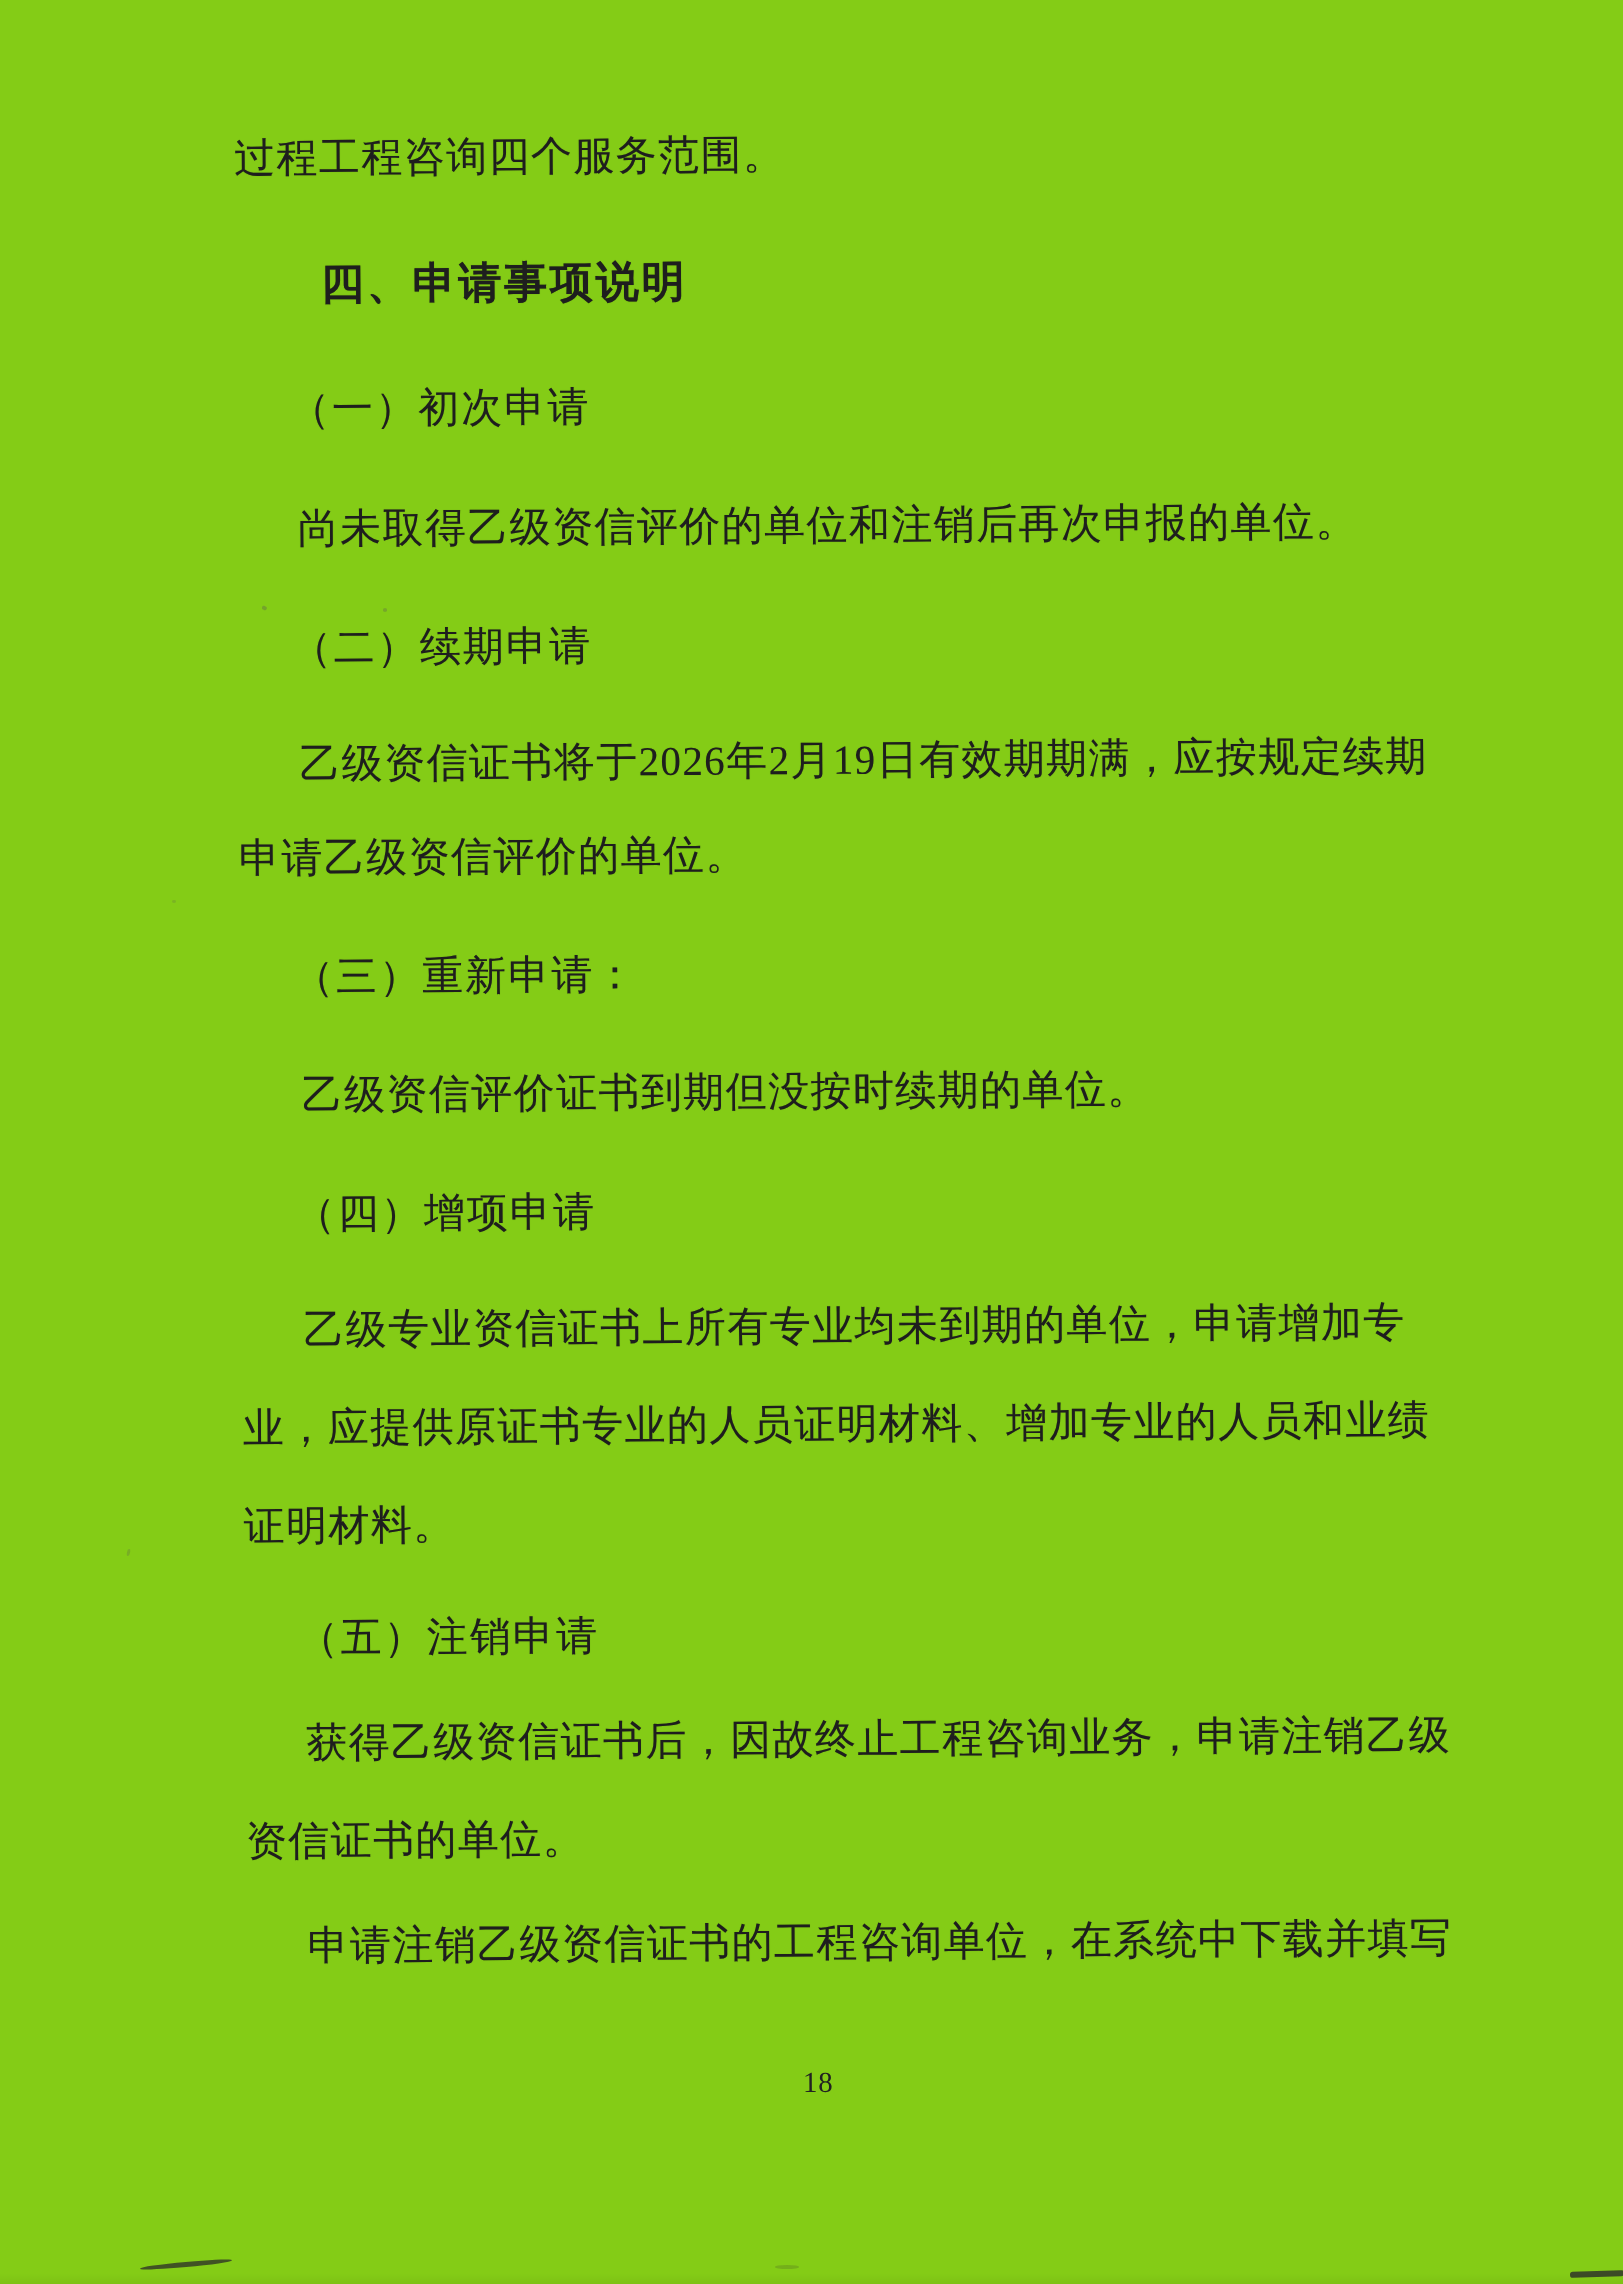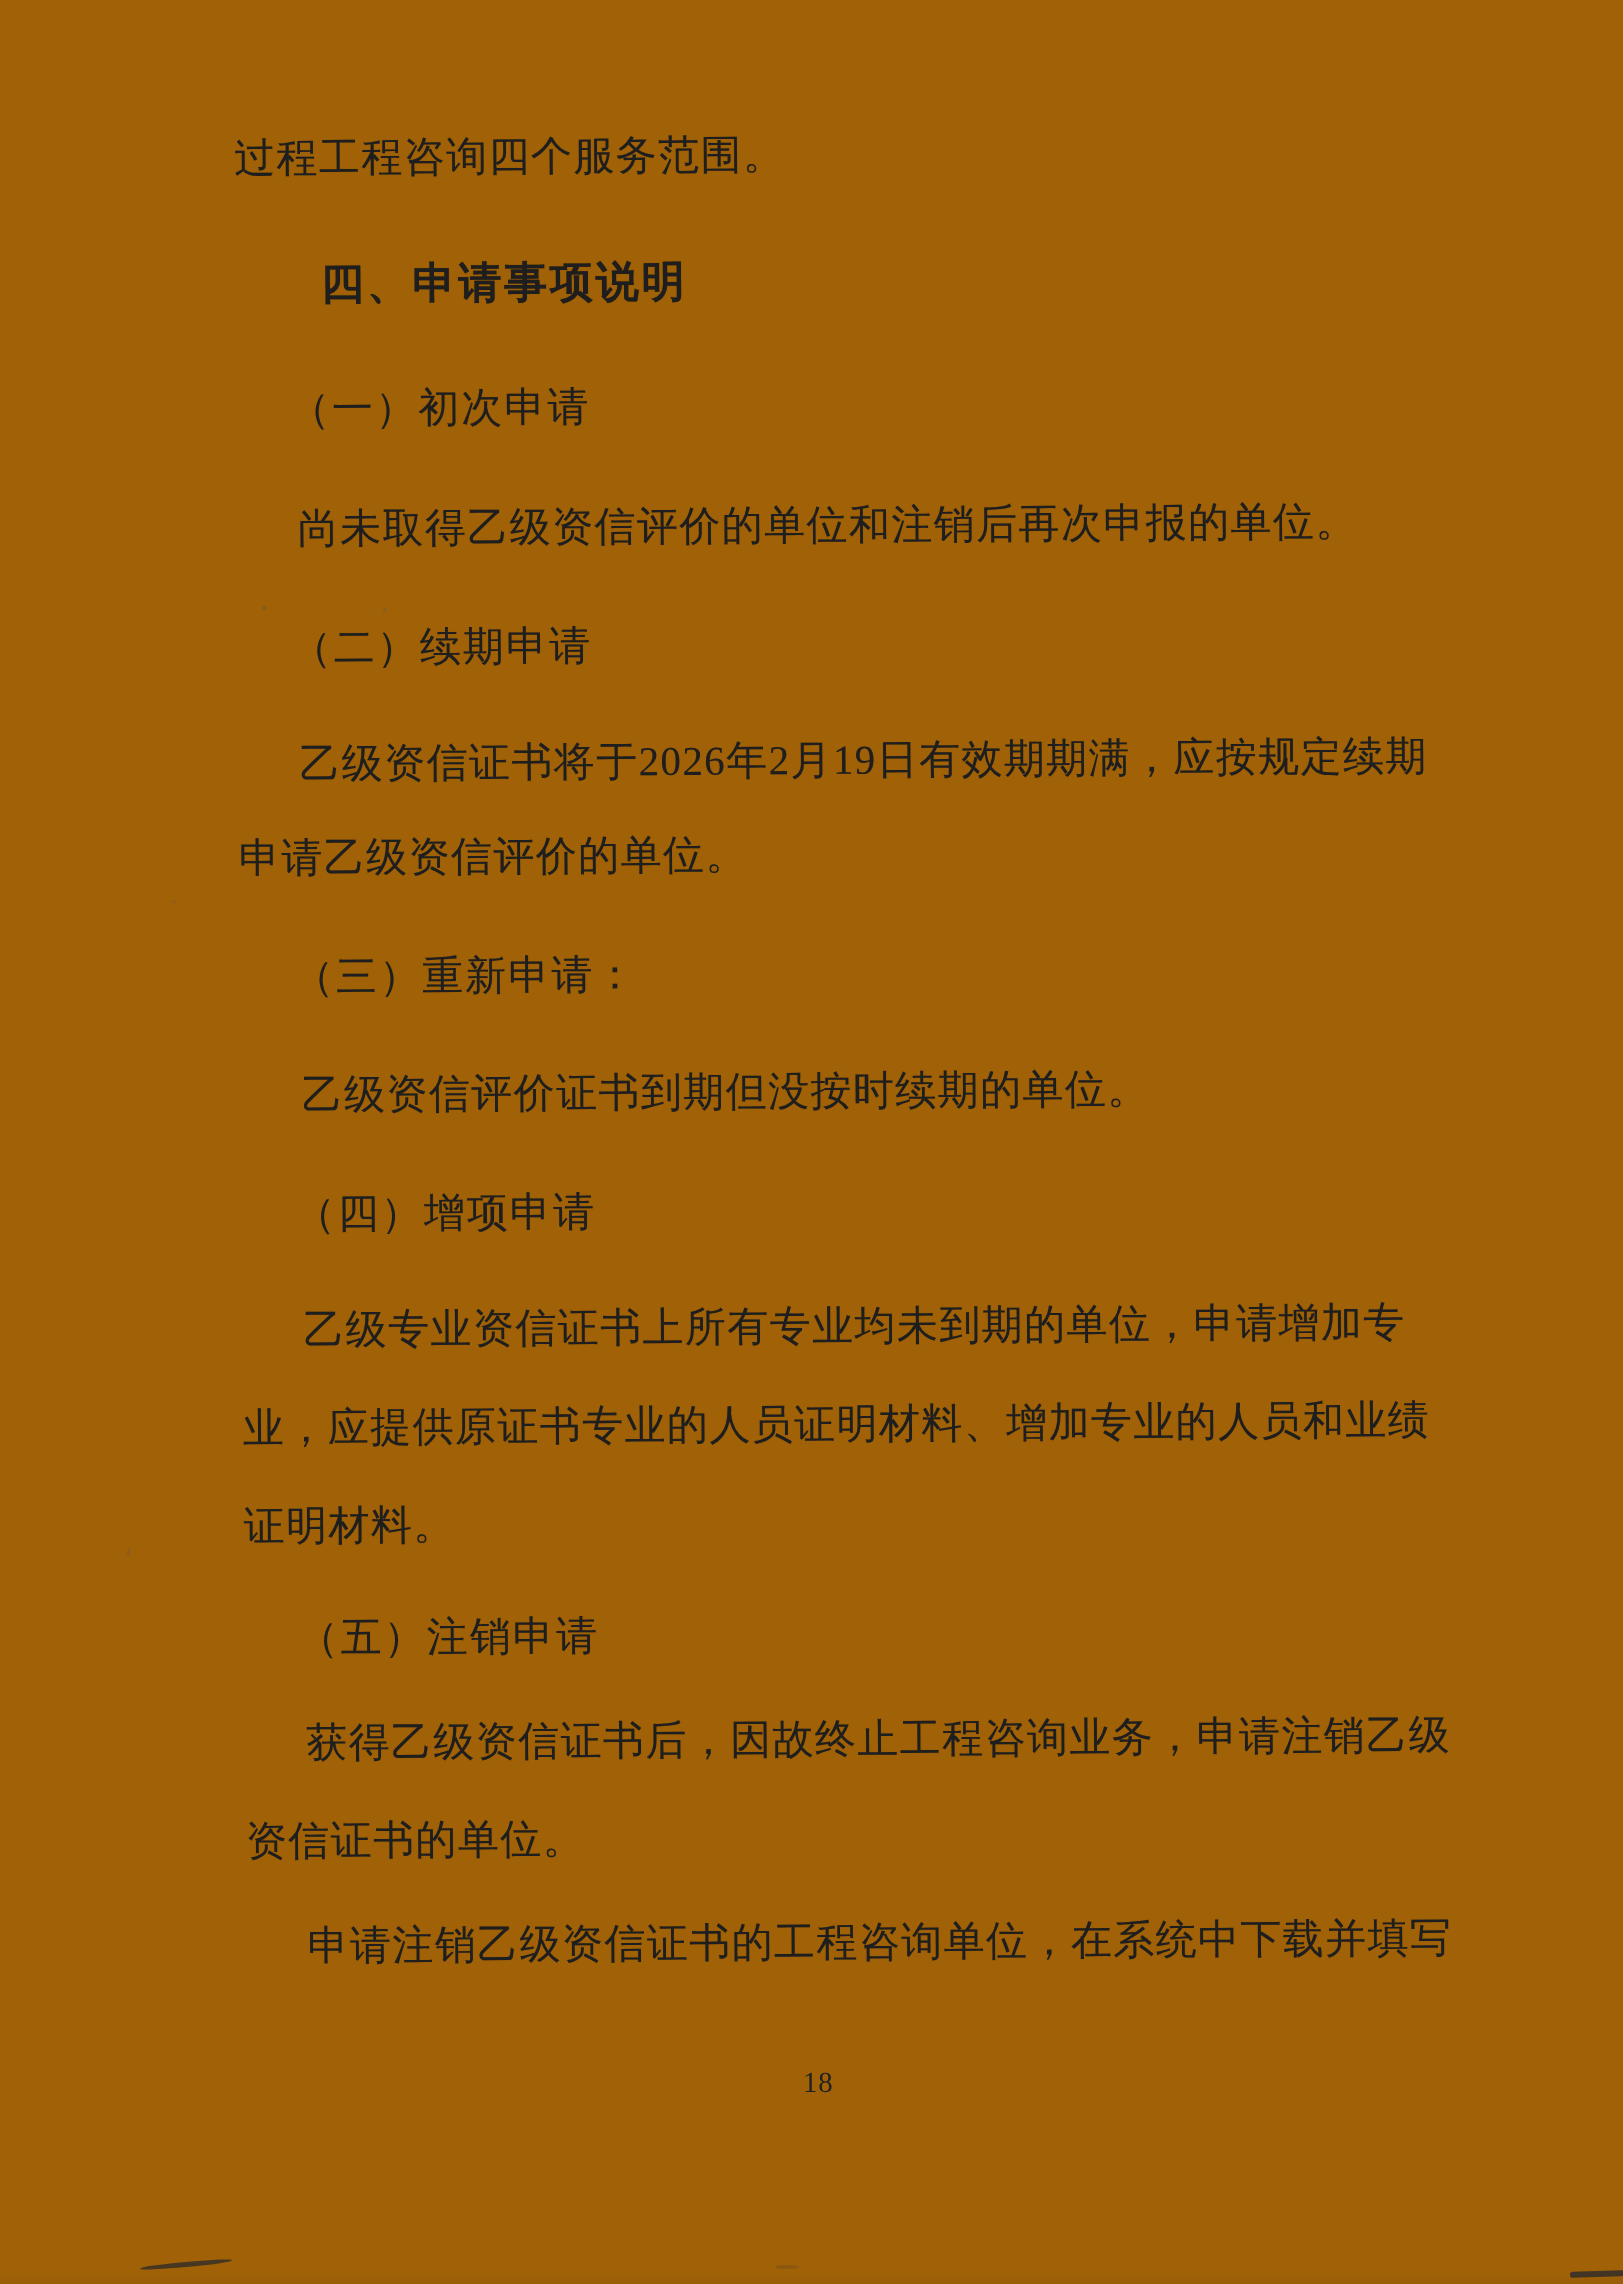--- a/index.html
+++ b/index.html
@@ -4,21 +4,21 @@
 <style>
   html, body {
     margin: 0;
     padding: 0;
     background: #e8e8e8;
   }
   .page {
     position: relative;
     width: 1623px;
     height: 2284px;
-    background: #a16207;
+    background: #84cc16;
     overflow: hidden;
     font-family: "Liberation Serif", serif;
   }
   .doc {
     position: absolute;
     left: 0; top: 0; right: 0; bottom: 0;
     transform: rotate(-0.4deg);
     transform-origin: 50% 50%;
   }
   .line {

